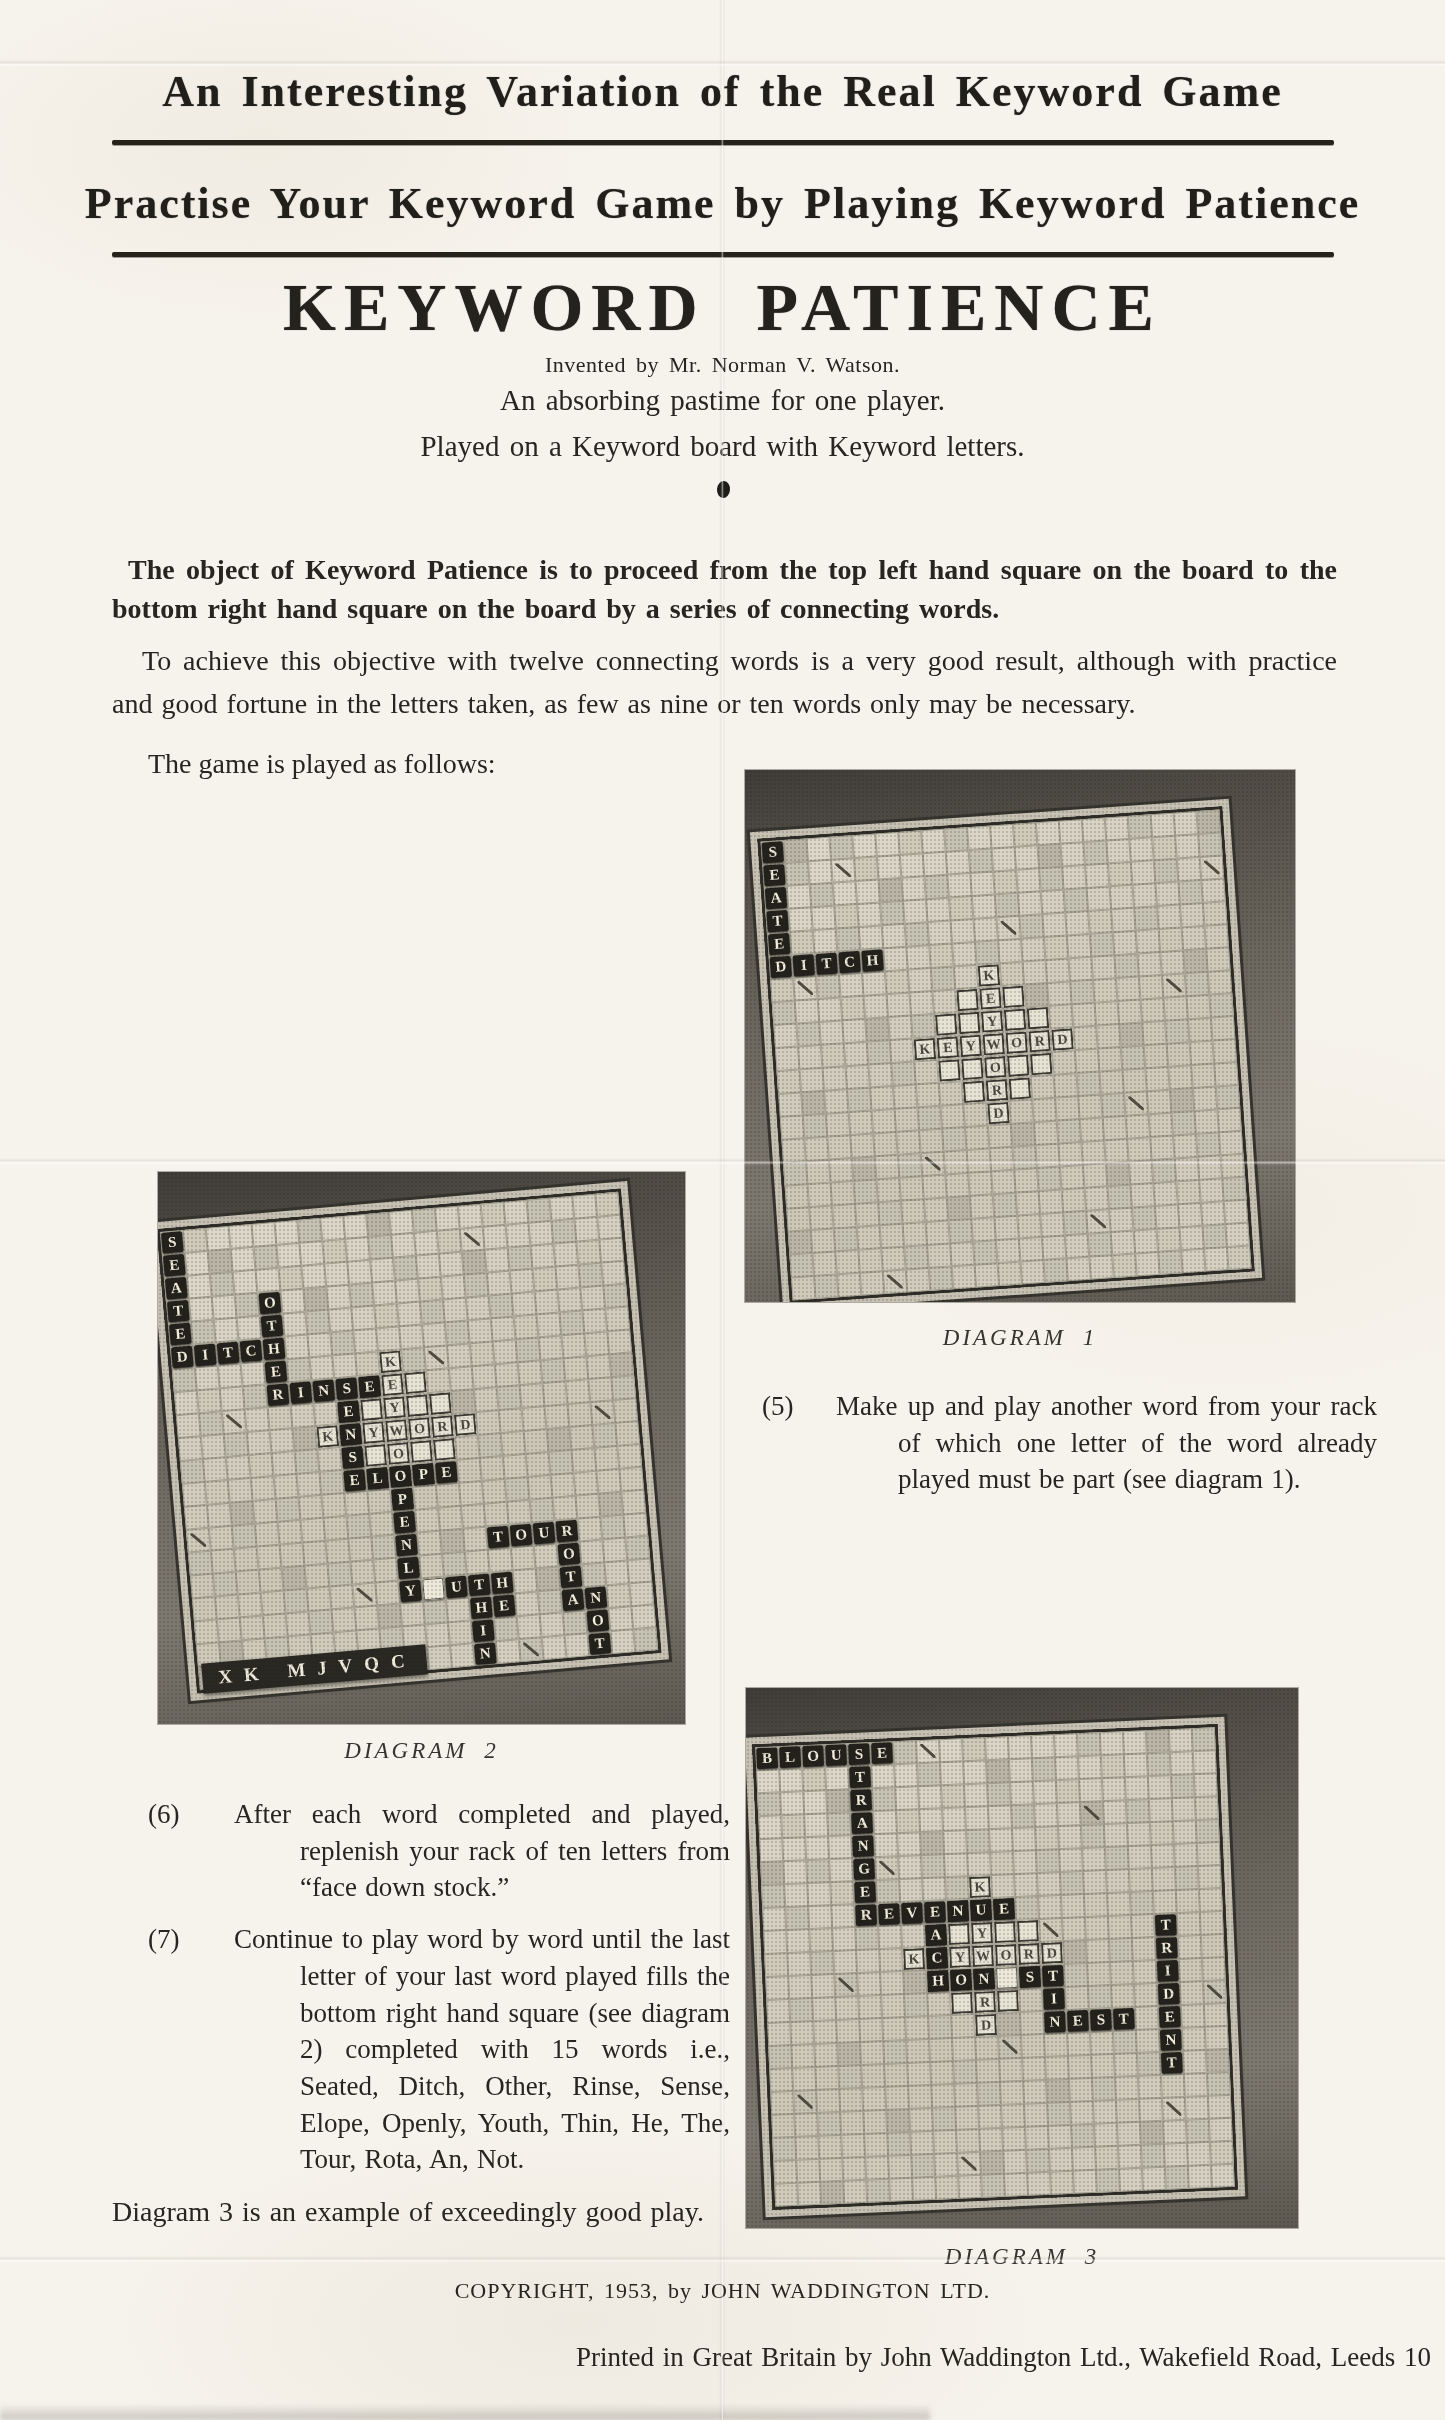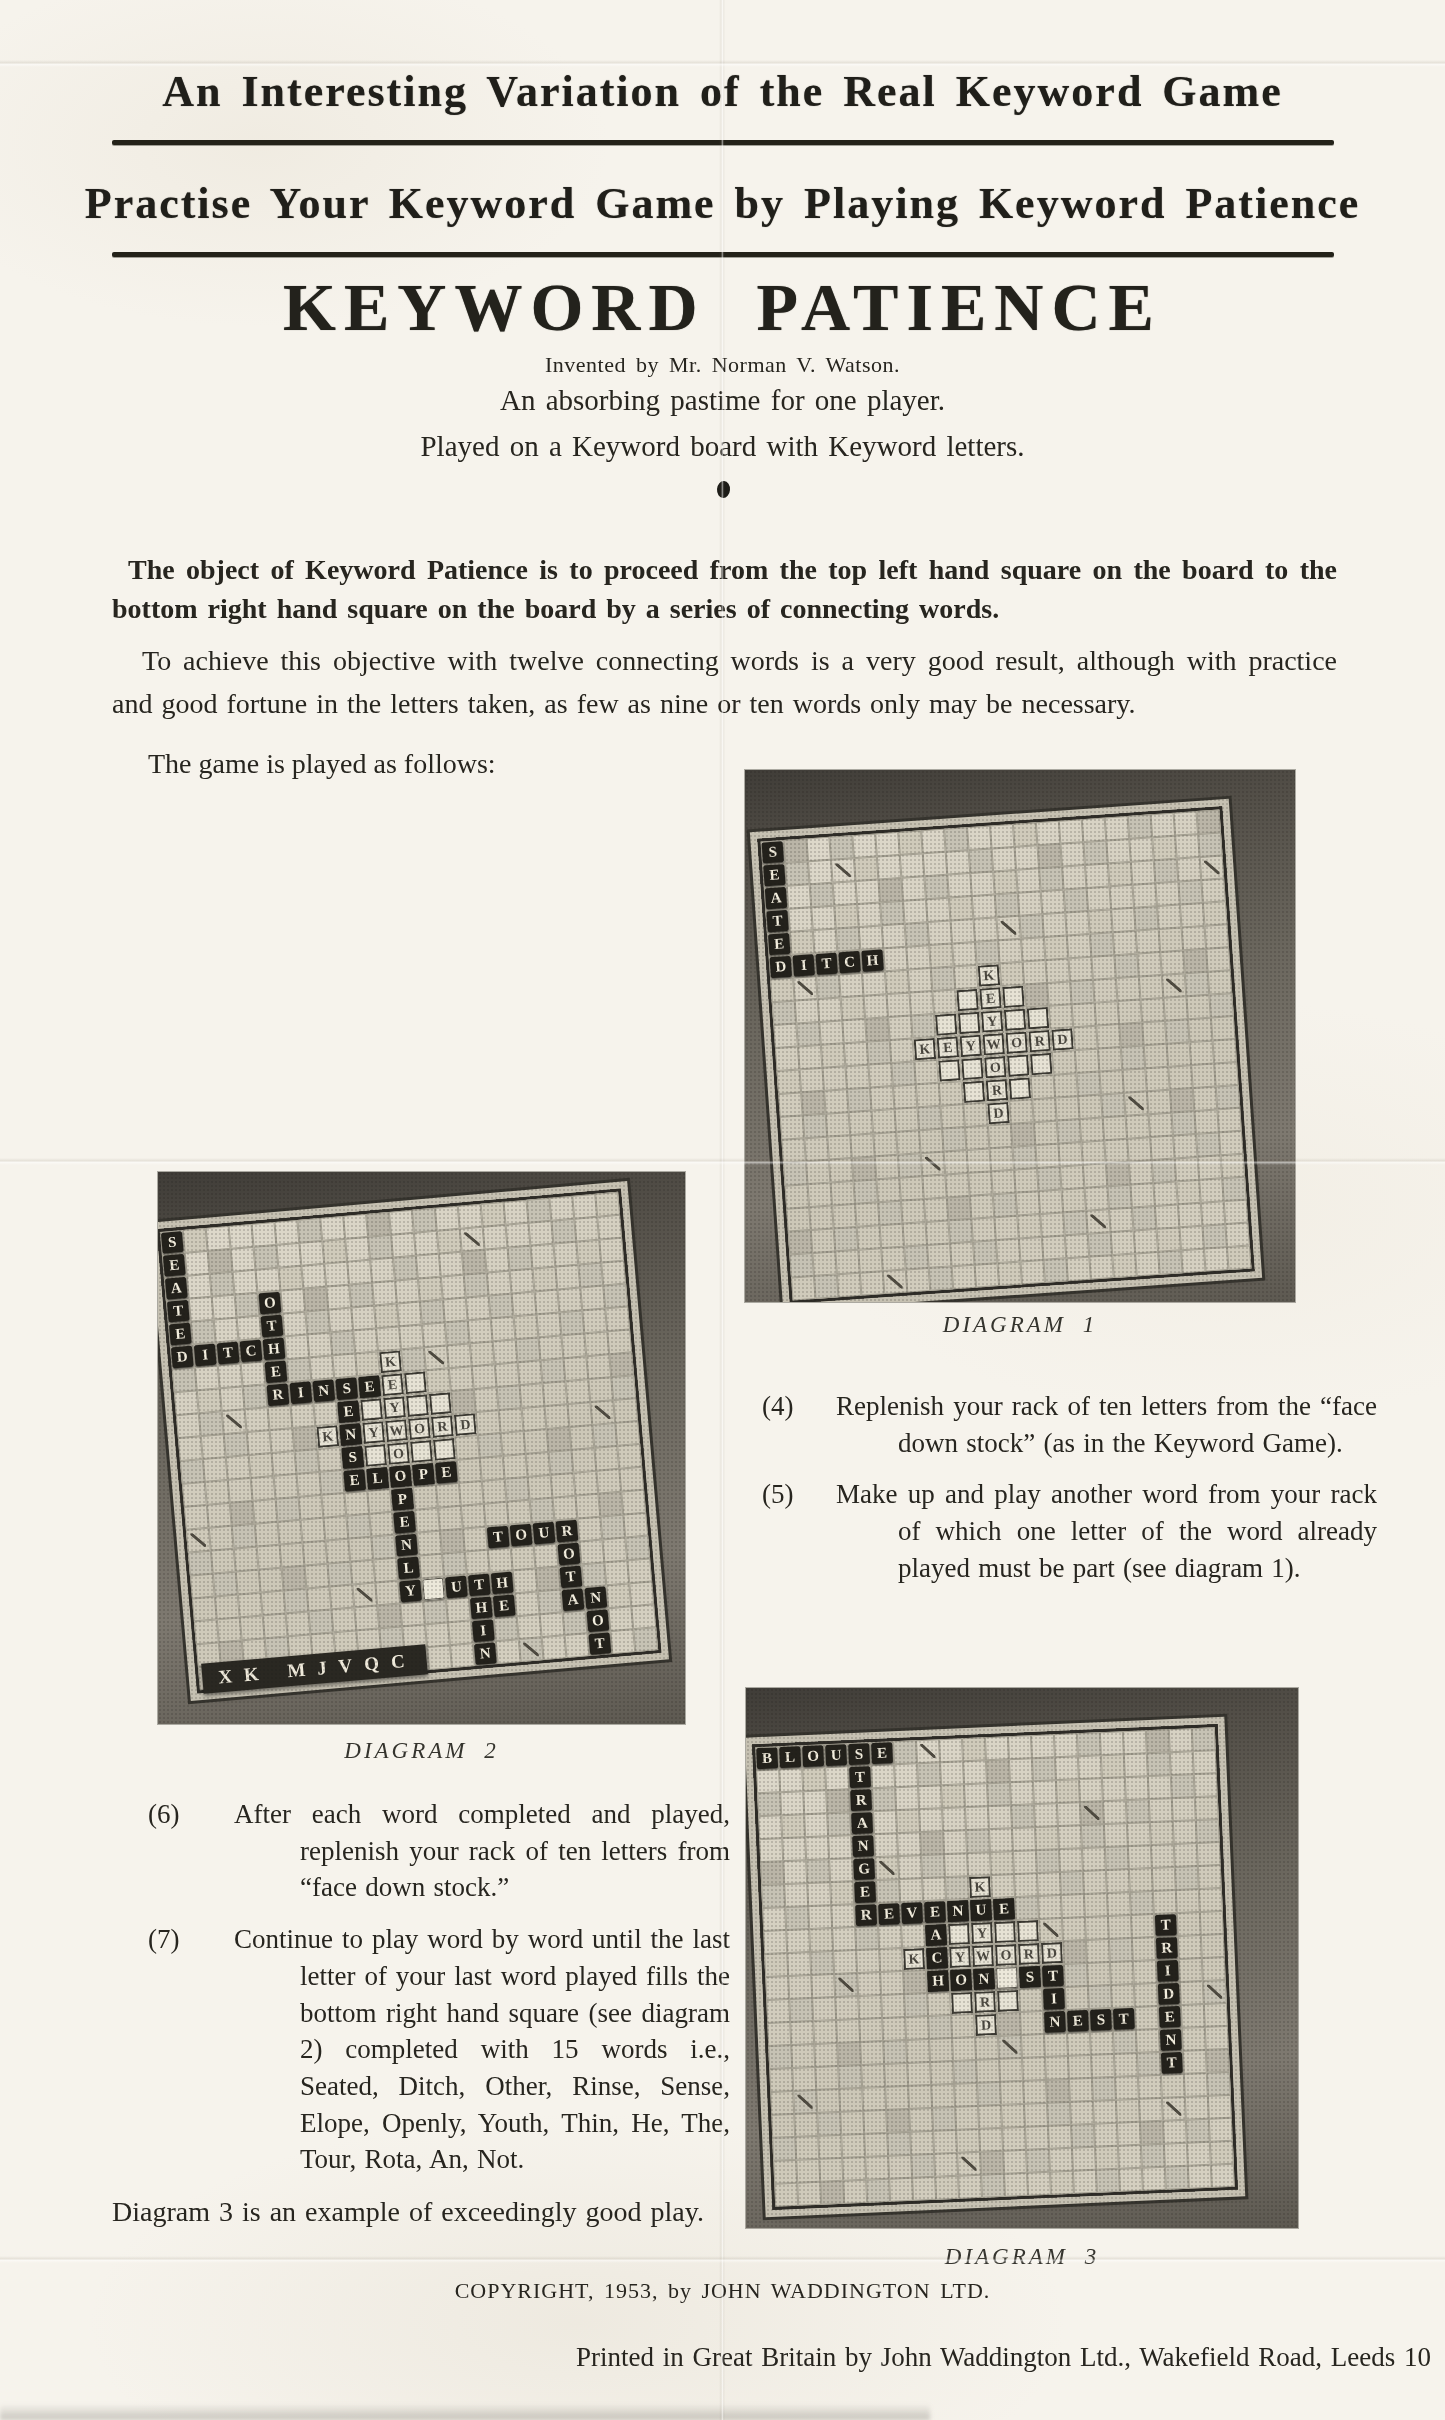--- a/index.html
+++ b/index.html
@@ -94,21 +94,20 @@
   <div class="tagline" style="top:430px;">Played on a Keyword board with Keyword letters.</div>
   <div class="bullet"></div>
 
   <p class="para bold" style="top:522px;">The object of Keyword Patience is to proceed from the top left hand square on the board to the bottom right hand square on the board by a series of connecting words.</p>
   <p class="para indent" style="top:612px;">To achieve this objective with twelve connecting words is a very good result, although with practice and good fortune in the letters taken, as few as nine or ten words only may be necessary.</p>
   <div class="lead-in" style="top:748px;">The game is played as follows:</div>
 
   <div id="steps-a" class="stepcol" style="left:112px;top:792px;width:612px;">
     </div>
   <div id="steps-b" class="stepcol right" style="left:732px;top:1388px;width:645px;">
-      <p class="step"><span class="num">(4)</span><span>Replenish your rack of ten letters from the “face down stock” (as in the Keyword Game).</span></p>
       <p class="step"><span class="num">(5)</span><span>Make up and play another word from your rack of which one letter of the word already played must be part (see diagram 1).</span></p>
     </div>
   <div id="steps-c" class="stepcol" style="left:112px;top:1796px;width:618px;">
       <p class="step"><span class="num">(6)</span><span>After each word completed and played, replenish your rack of ten letters from “face down stock.”</span></p>
       <p class="step"><span class="num">(7)</span><span>Continue to play word by word until the last letter of your last word played fills the bottom right hand square (see diagram 2) completed with 15 words i.e., Seated, Ditch, Other, Rinse, Sense, Elope, Openly, Youth, Thin, He, The, Tour, Rota, An, Not.</span></p>
       <p class="note">Diagram 3 is an example of exceedingly good play.</p>
     </div>
 
   <figure id="d1" class="diagram" style="left:745px;top:770px;width:550px;height:532px;">
     <div class="photo" style="width:550px;height:532px;">
@@ -518,21 +517,21 @@
           <div class="tile" style="left: 1px; top: 47px;">A</div>
           <div class="tile" style="left: 1px; top: 70px;">T</div>
           <div class="tile" style="left: 1px; top: 93px;">E</div>
           <div class="tile" style="left: 1px; top: 116px;">D</div>
           <div class="tile" style="left: 24px; top: 116px;">I</div>
           <div class="tile" style="left: 47px; top: 116px;">T</div>
           <div class="tile" style="left: 70px; top: 116px;">C</div>
           <div class="tile" style="left: 93px; top: 116px;">H</div>
         </div>
       </div>
-    <figcaption style="top:542px;">DIAGRAM 1</figcaption>
+    <figcaption style="top:555px;">DIAGRAM 1</figcaption>
   </figure>
 
   <figure id="d2" class="diagram" style="left:158px;top:1172px;width:527px;height:552px;">
     <div class="photo" style="width:527px;height:552px;">
         <div class="board" style="width: 460px; height: 460px; top: 36px; left: 18px; grid-template-columns: repeat(20, 1fr); grid-template-rows: repeat(20, 1fr); transform: rotate(-5deg);">
           <div class="cell"></div>
           <div class="cell s2"></div>
           <div class="cell"></div>
           <div class="cell"></div>
           <div class="cell"></div>

